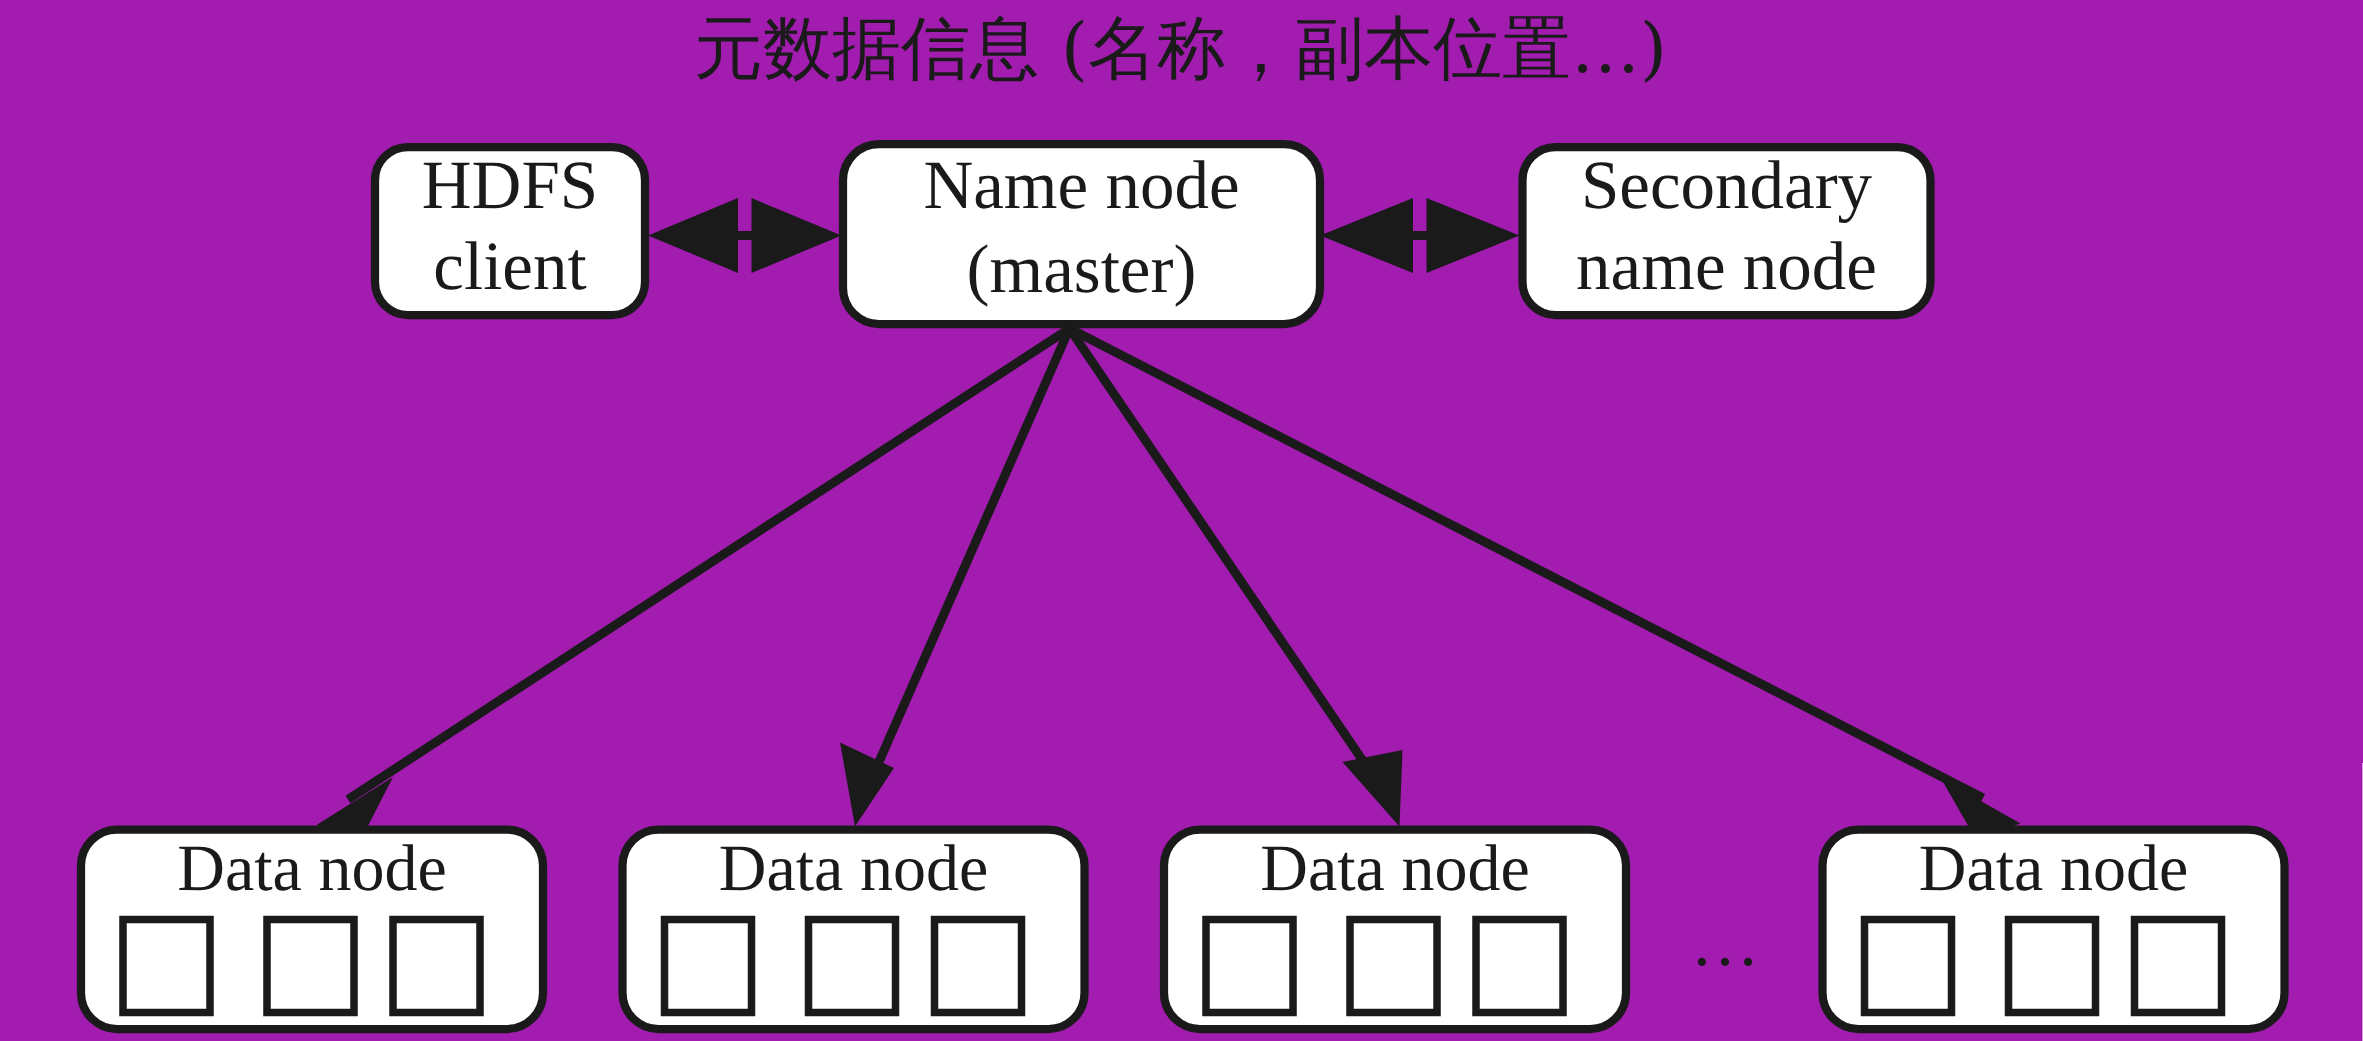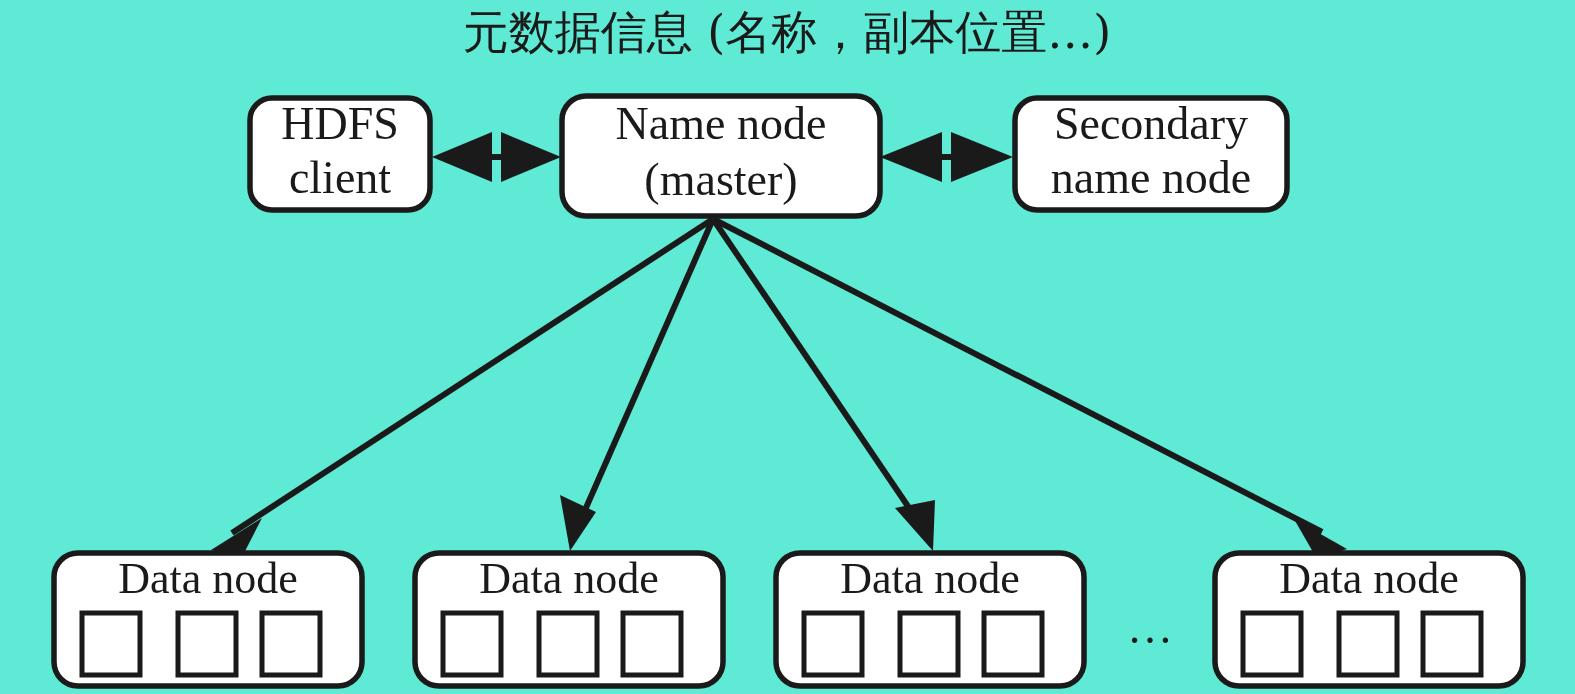--- a/index.html
+++ b/index.html
@@ -7,21 +7,21 @@
     padding: 0;
     background: #ffffff;
   }
   body {
     font-family: "Liberation Serif", "DejaVu Serif", serif;
   }
   #diagram-root {
     position: relative;
     width: 1575px;
     height: 694px;
-    background: #5eead4;
+    background: #a21caf;
     overflow: hidden;
   }
   svg.diagram {
     display: block;
     width: 1575px;
     height: 694px;
   }
   .node-box {
     fill: #ffffff;
     stroke: #1a1a1a;

